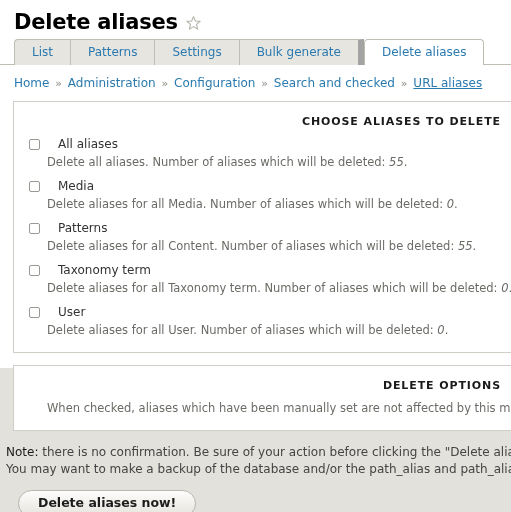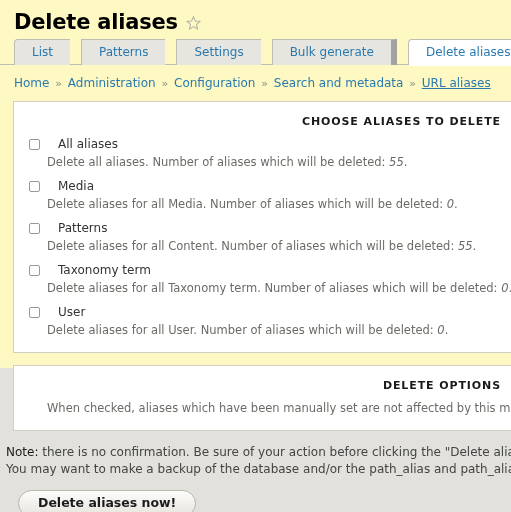--- a/index.html
+++ b/index.html
@@ -12,21 +12,21 @@
     background: #e2e1dc;
     font-family: "DejaVu Sans", "Liberation Sans", sans-serif;
     font-size: 12px;
     color: #333333;
   }
 
   .page {
     position: relative;
     width: 511px;
     height: 368px;
-    background: #fef9c3;
+    background: #ffffff;
   }
 
   
   .title-row {
     display: flex;
     align-items: center;
     gap: 7px;
     padding: 8px 0 0 14px;
     height: 36px;
   }
@@ -49,21 +49,20 @@
 
   
   .tabs {
     display: flex;
     align-items: flex-end;
     height: 26px;
     margin-top: 3px;
     padding-left: 14px;
     border-bottom: 1px solid #bebeb4;
     position: relative;
-    gap: 11px;
   }
   .tab {
     height: 26px;
     line-height: 25px;
     padding: 0 17px;
     font-size: 12px;
     color: #2a7ab0;
     background: #e6e5e0;
     border: 1px solid #bebeb4;
     border-bottom: none;
@@ -253,21 +252,21 @@
     </div>
   </div>
 
   <div class="breadcrumb">
     <a href="#">Home</a>
     <span class="sep">»</span>
     <a href="#">Administration</a>
     <span class="sep">»</span>
     <a href="#">Configuration</a>
     <span class="sep">»</span>
-    <a href="#">Search and metadata</a>
+    <a href="#">Search and checked</a>
     <span class="sep">»</span>
     <a href="#" class="current">URL aliases</a>
   </div>
 
   <div class="panel">
     <div class="legend">CHOOSE ALIASES TO DELETE</div>
 
     <div class="form-item">
       <div class="cb-row">
         <input type="checkbox" class="cb" id="cb0" style="">

